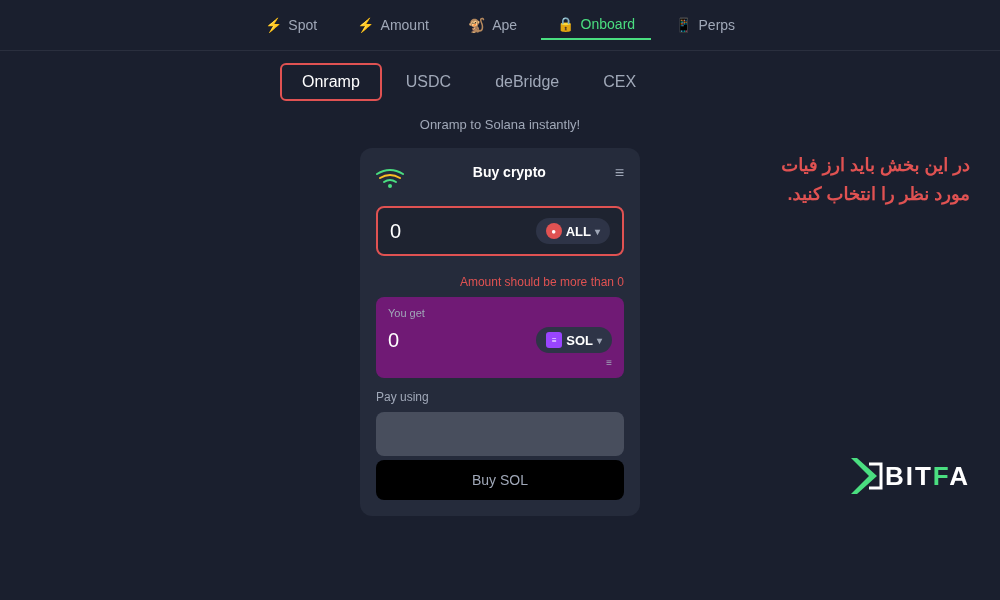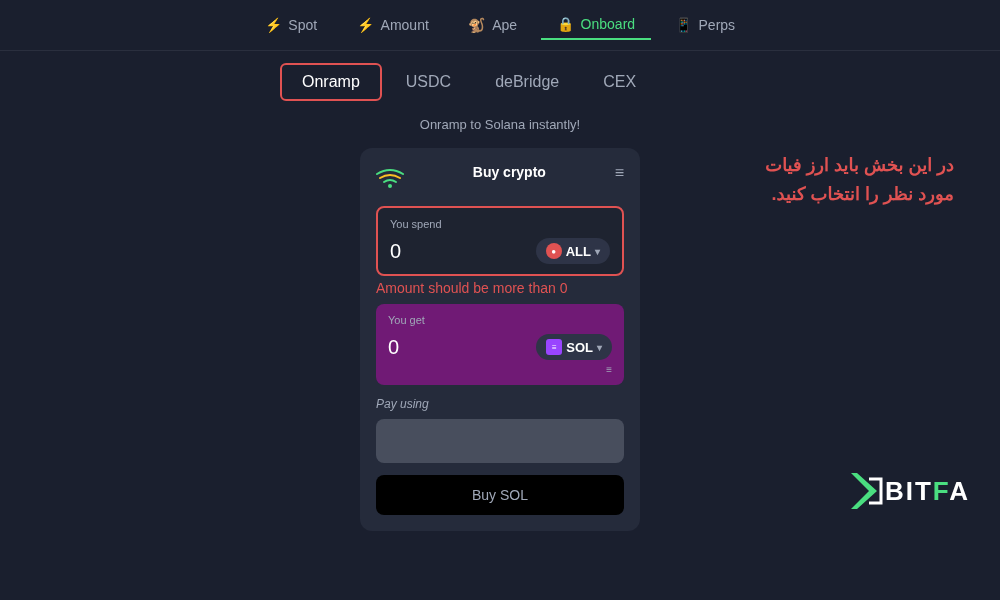--- a/index.html
+++ b/index.html
@@ -168,24 +168,25 @@
       font-size: 8px;
       color: #fff;
     }
 
     .chevron {
       font-size: 10px;
       color: #a0a8b8;
     }
 
     .error-text {
-      font-size: 14px;
+      font-size: 12px;
       color: #e05252;
-      margin-top: 4px;
+      margin-top: 19px;
       margin-bottom: 8px;
+      text-align: right;
     }
 
     
     .get-section {
       background: #701a75;
       border-radius: 8px;
       padding: 10px 12px;
       margin-bottom: 12px;
     }
 
@@ -215,22 +216,21 @@
 
     .get-footer {
       text-align: right;
       font-size: 10px;
       color: #a0a8b8;
       margin-top: 4px;
     }
 
     
     .pay-section {
-      margin-bottom: 12px;
-      font-style: italic;
+      margin-bottom: 4px;
     }
 
     .pay-label {
       font-size: 12px;
       color: #a0a8b8;
       margin-bottom: 8px;
     }
 
     .pay-input-area {
       background: #6b7280;
@@ -248,21 +248,21 @@
       border-radius: 8px;
       color: #a0a8b8;
       font-size: 14px;
       cursor: pointer;
       text-align: center;
     }
 
     
     .annotation {
       position: absolute;
-      right: 46px;
+      right: 30px;
       top: 50px;
       font-size: 18px;
       font-weight: 700;
       color: #e05252;
       text-align: right;
       line-height: 1.6;
       direction: rtl;
       max-width: 230px;
     }
 
@@ -356,21 +356,20 @@
             <path d="M1 10 Q14 2 27 10" stroke="#4ade80" stroke-width="2" fill="none" stroke-linecap="round"></path>
             <circle cx="14" cy="22" r="2" fill="#4ade80"></circle>
           </svg>
         </div>
         <span class="card-title">Buy crypto</span>
         <span class="card-menu">≡</span>
       </div>
 
       
       <div class="spend-section">
-        <div class="section-label">You spend</div>
         <div class="amount-row">
           <input class="amount-input" type="text" value="0" style="">
           <div class="currency-selector">
             <div class="currency-dot">●</div>
             <span>ALL</span>
             <span class="chevron">▾</span>
           </div>
         </div>
       </div>
       <div class="error-text">Amount should be more than 0</div>

